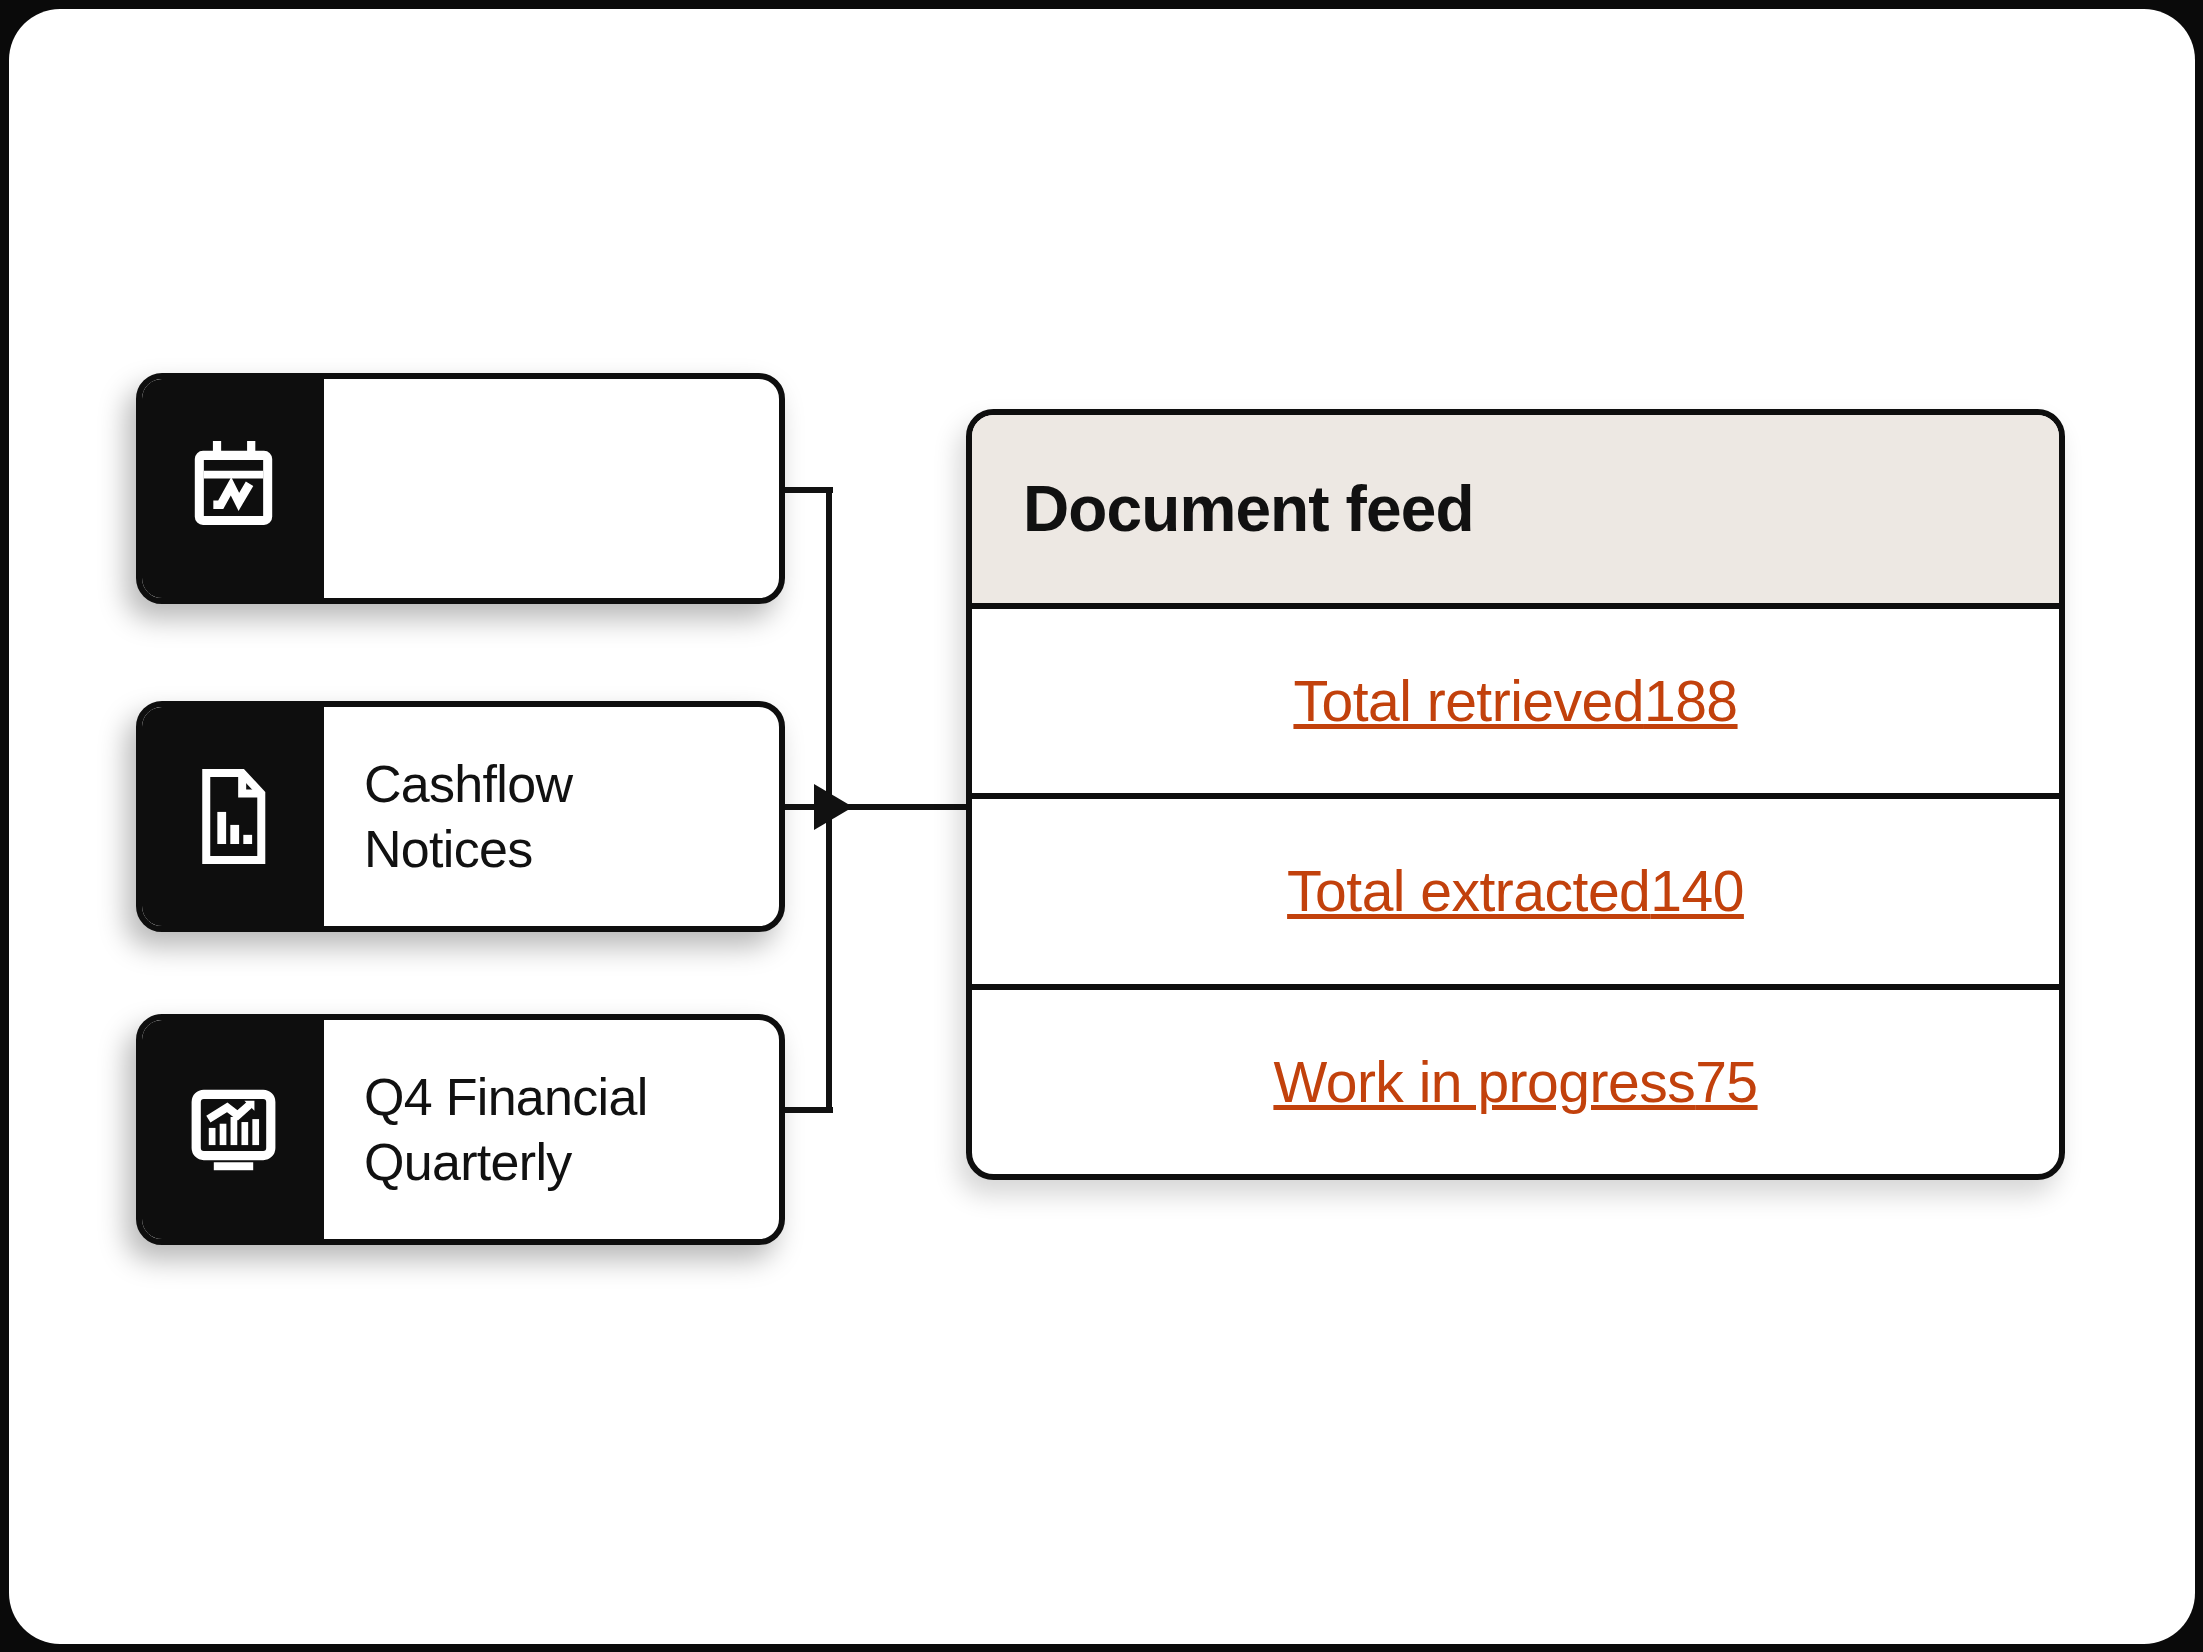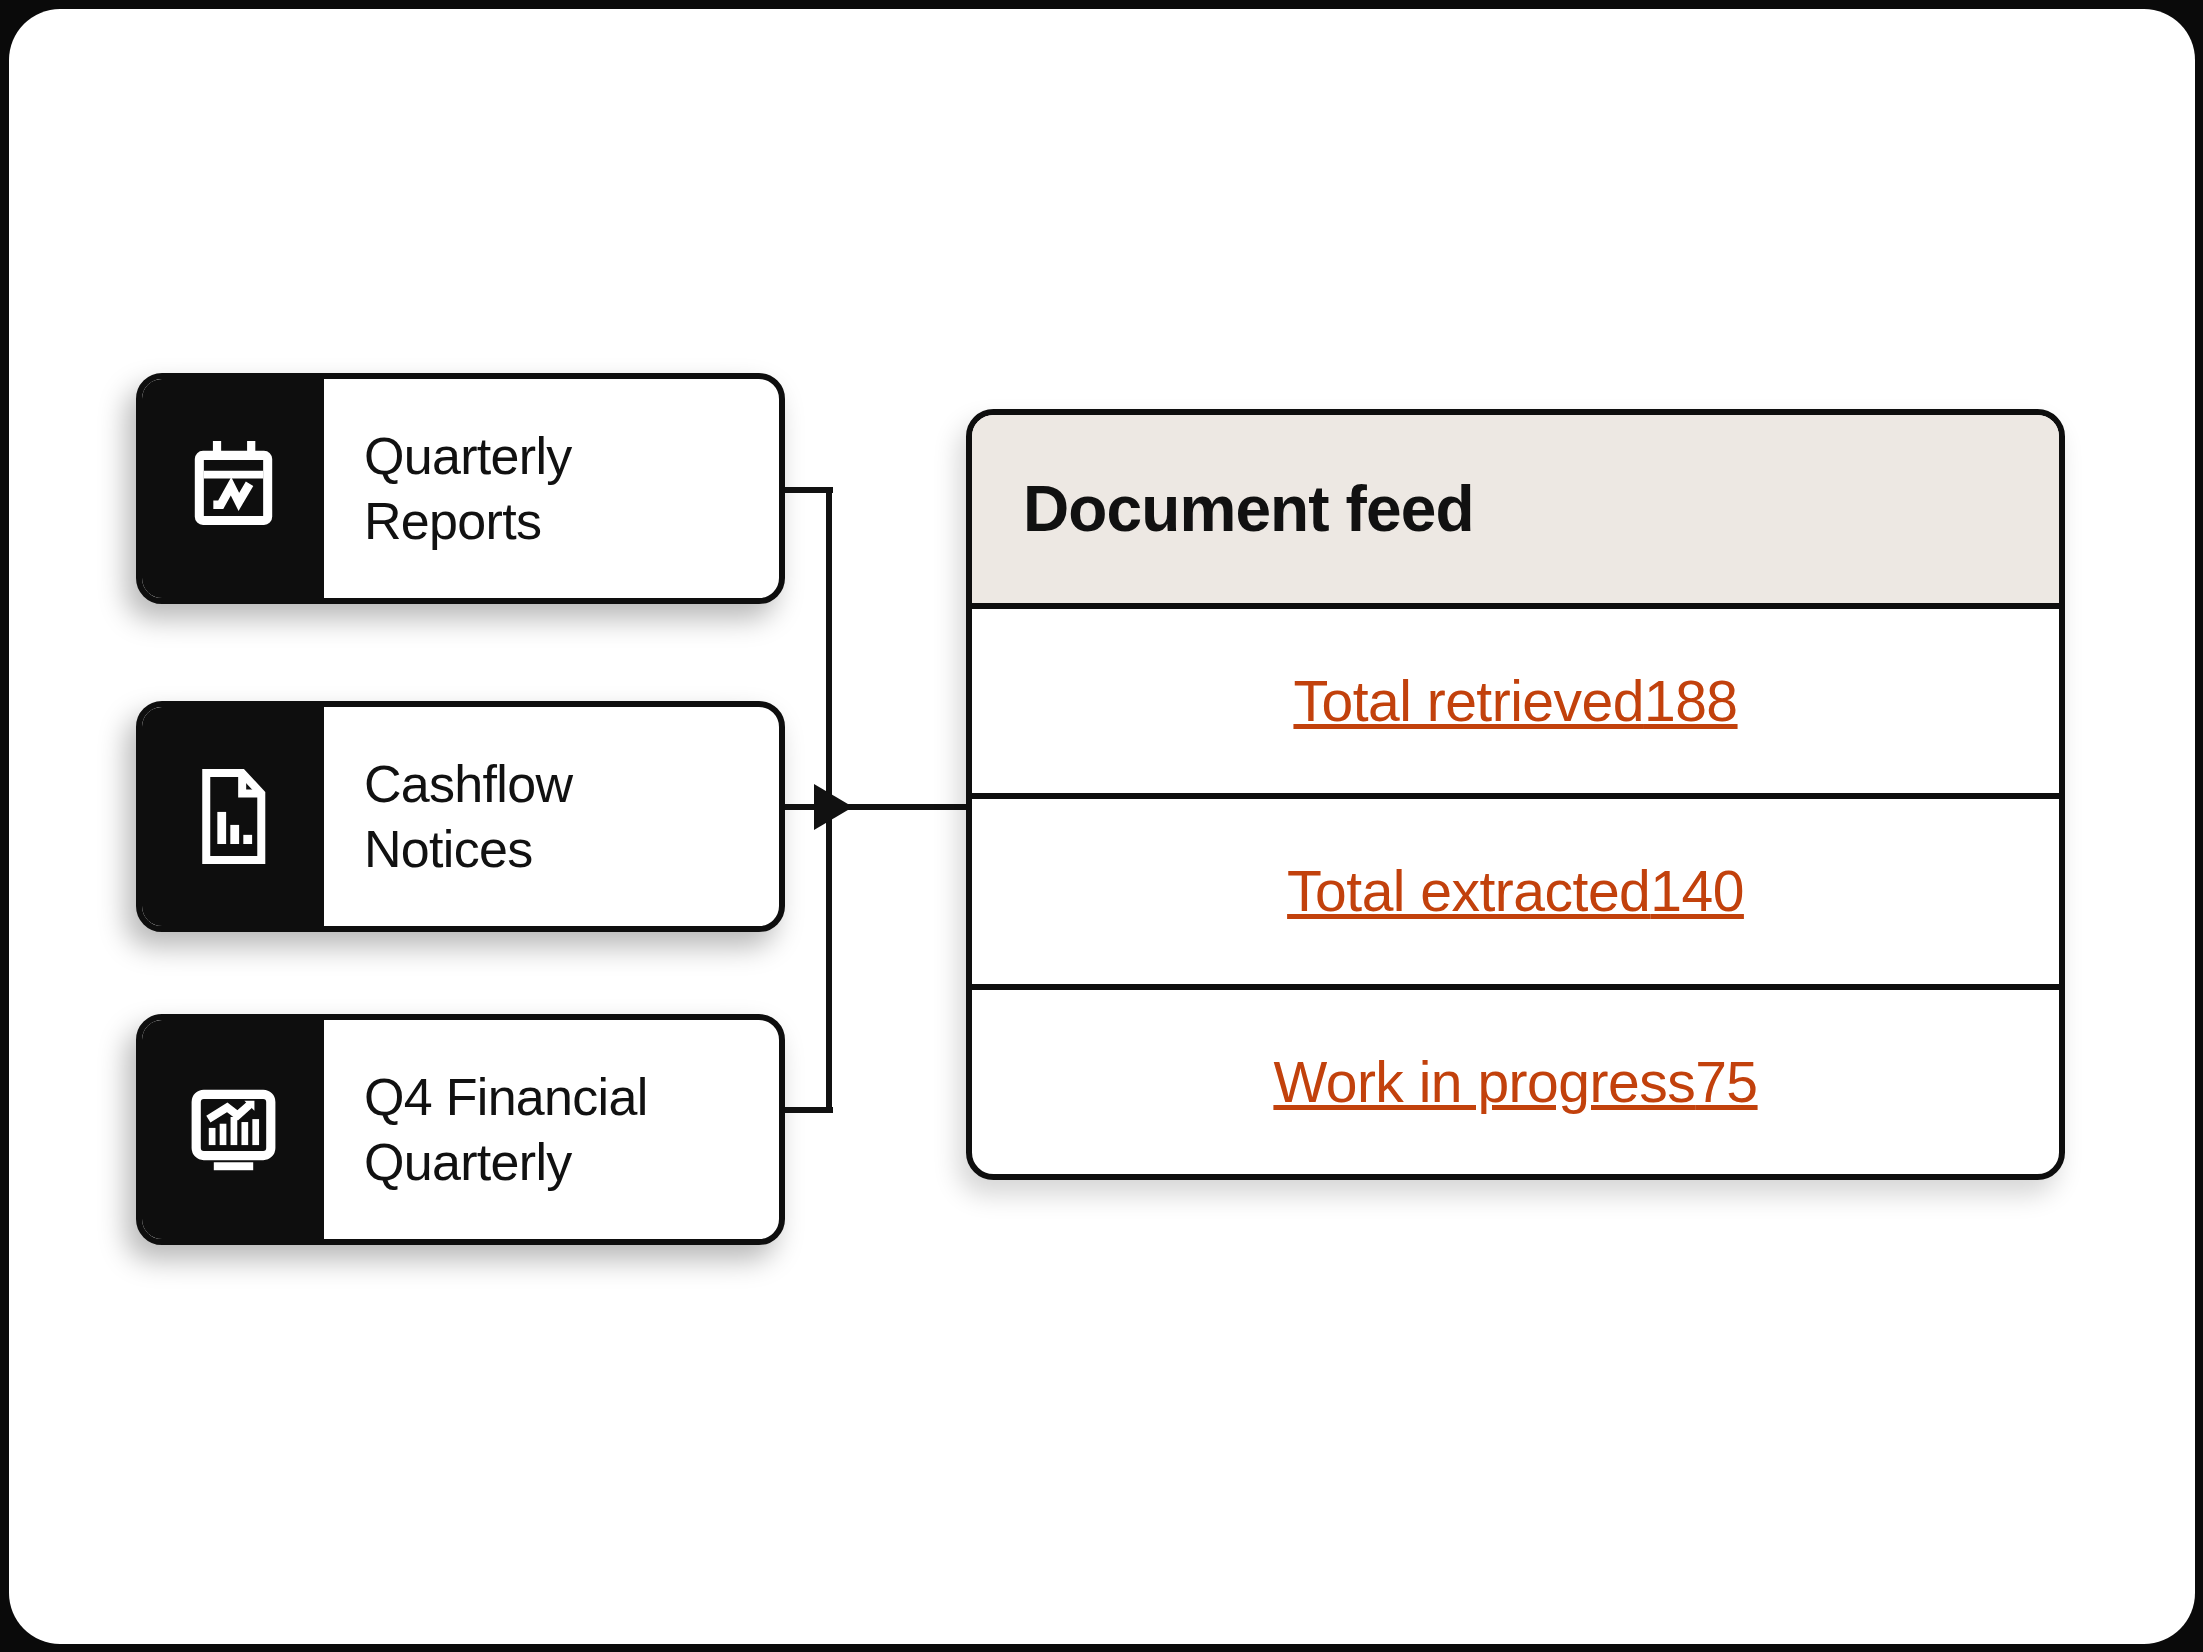--- a/index.html
+++ b/index.html
@@ -92,23 +92,20 @@
     <svg width="99" height="105" viewBox="0 0 24 25.5">
       <g fill="none" stroke="#ffffff">
         <path d="M8 1.2 V5" stroke-width="2"></path>
         <path d="M16.3 1.2 V5" stroke-width="2"></path>
         <rect x="3.7" y="4.7" width="16.6" height="15.8" rx="0.9" stroke-width="2.2"></rect>
         <line x1="4.8" y1="9.4" x2="19.2" y2="9.4" stroke-width="1.9"></line>
         <path d="M7.1 16.7 H8.9 L11.4 12.2 L13.3 16 L15.9 11.6" stroke-width="2.1"></path>
       </g>
     </svg>
   </div>
-  <div class="label-pane">
-    <div class="src-label">Quarterly Reports</div>
-  </div>
 </div>
 
 <div class="src-box b2">
   <div class="icon-pane">
     <svg width="92" height="107" viewBox="0 0 24 28">
       <g fill="none" stroke="#ffffff">
         <path d="M5 2.6 H14.4 L19.4 8 V25.4 H5 Z" stroke-width="2.1"></path>
         <path d="M14.4 2.6 V8 H19.4" stroke-width="2.1"></path>
       </g>
       <g fill="#ffffff">

